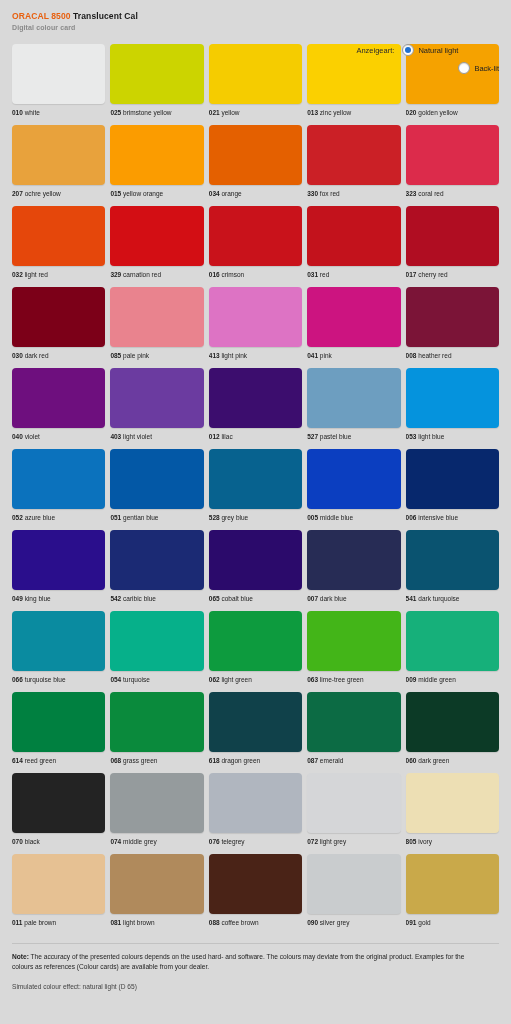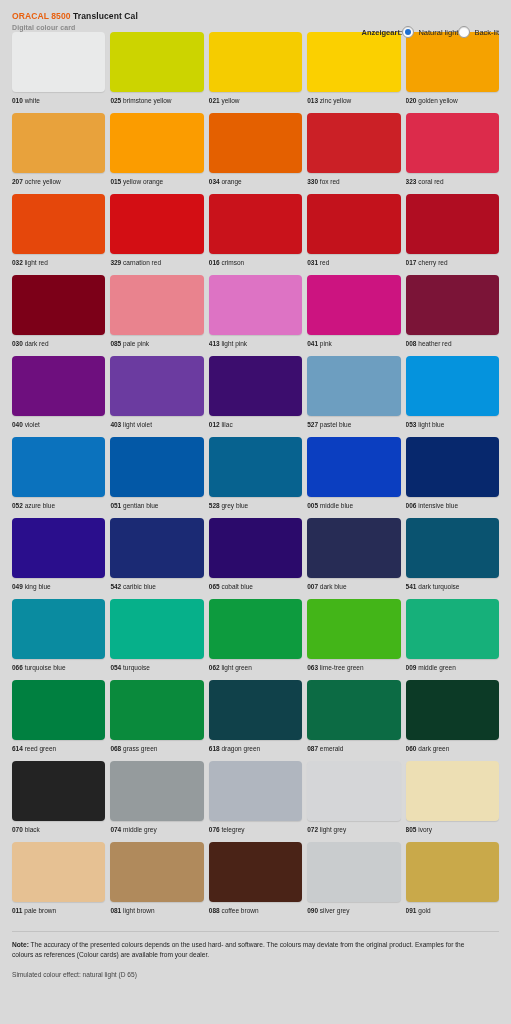--- a/index.html
+++ b/index.html
@@ -11,21 +11,21 @@
   .page {
     width: 511px;
     min-height: 1024px;
     background: #d9d9d9;
     position: relative;
     padding: 0;
   }
   .header {
     padding: 11px 12px 4px 12px;
     position: relative;
-    height: 32px;
+    height: 44px;
   }
   .brand {
     font-size: 8.5px;
     font-weight: bold;
     letter-spacing: 0.1px;
     line-height: 11px;
   }
   .brand .oracal { color: #e8600f; }
   .brand .prod { color: #1a1a1a; }
   .subtitle {
@@ -38,28 +38,29 @@
   .view-controls {
     position: absolute;
     right: 12px;
     top: 26px;
     display: flex;
     align-items: center;
     font-size: 7.5px;
     color: #2b2b2b;
   }
   .view-label {
-    font-weight: bold;
+    font-weight: normal;
+    margin-right: 8px;
     font-size: 7.5px;
   }
   .radio-group {
     display: flex;
     align-items: center;
   }
-  .radio-group:last-child { margin-right: 0; }
+  .radio-group:last-child { margin-right: 0; margin-top: 36px; }
   .radio {
     width: 12px; height: 12px;
     border-radius: 50%;
     border: 1px solid #9a9a9a;
     background: #fdfdfd;
     margin-right: 4px;
     display: inline-flex;
     align-items: center;
     justify-content: center;
     flex: none;

